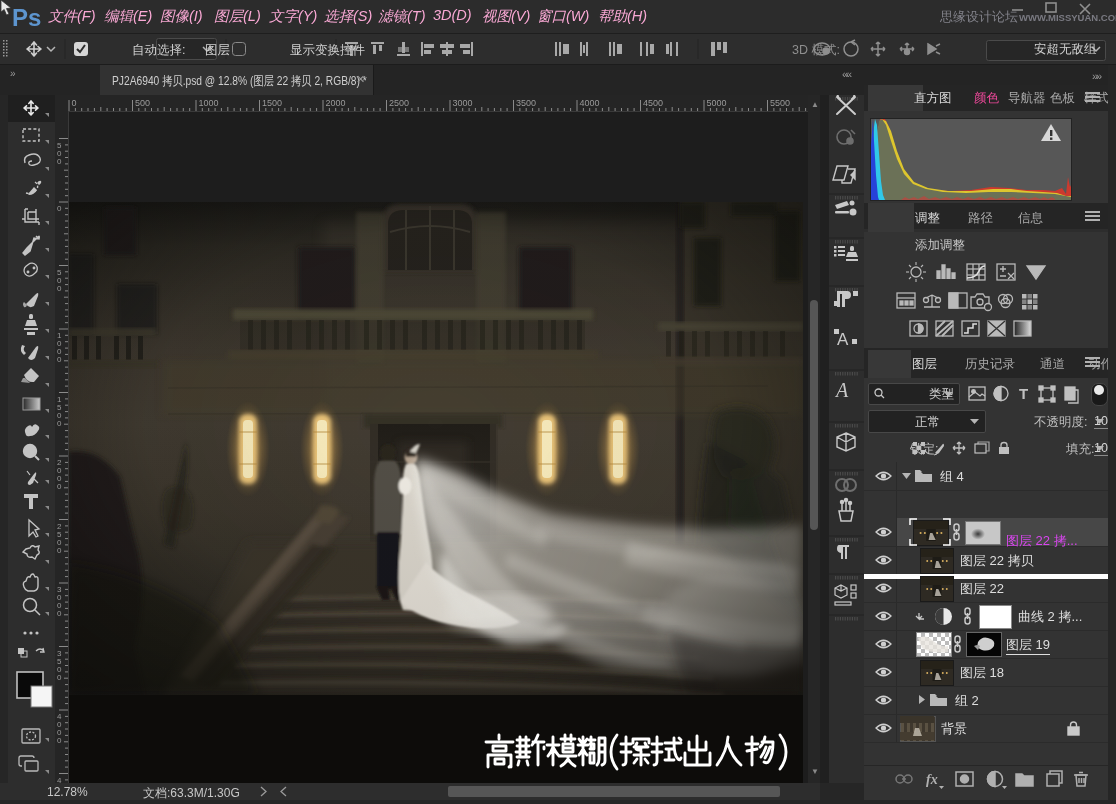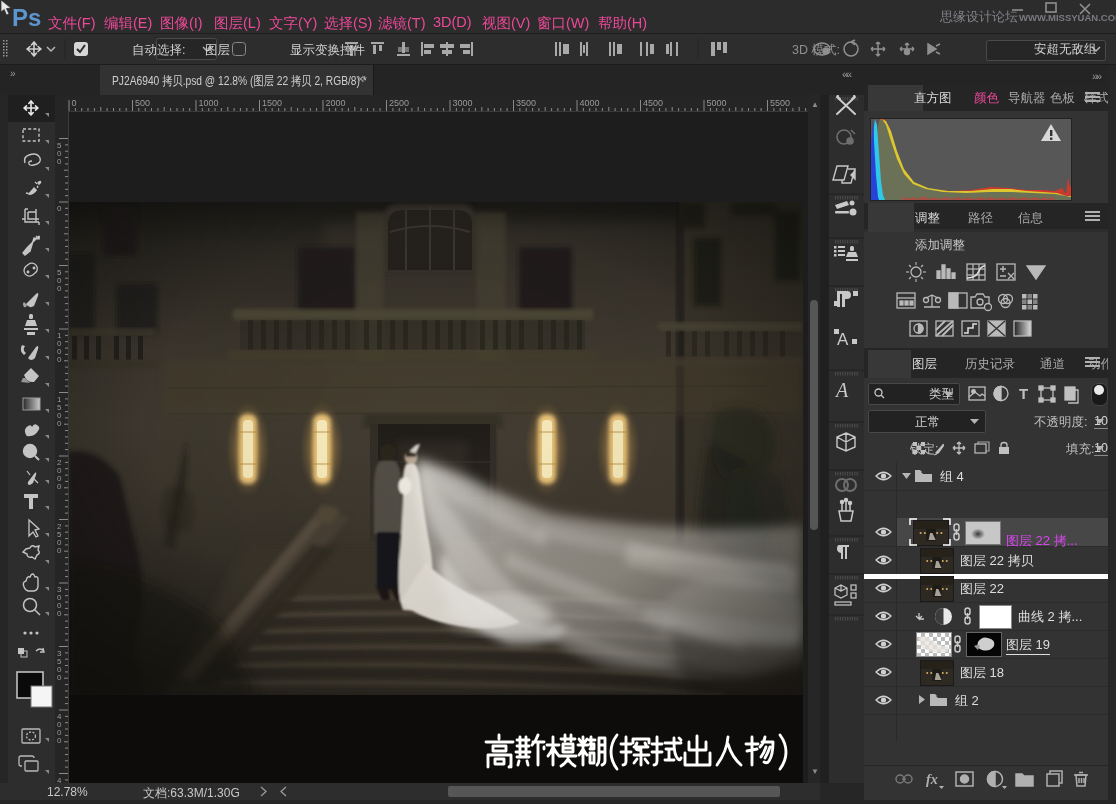--- a/index.html
+++ b/index.html
@@ -1,19 +1,19 @@
 <!DOCTYPE html>
 <html><head><meta charset="utf-8">
 <style>
 html,body{margin:0;padding:0;background:#262626;width:1116px;height:804px;overflow:hidden;}
 body{font-family:"Liberation Sans",sans-serif;position:relative;color:#d6d6d6;}
 .abs{position:absolute;}
 #menubar{left:0;top:0;width:1116px;height:33px;background:#2c2c2c;border-bottom:1px solid #1e1e1e;}
 #menubar .ps{position:absolute;left:12px;top:4px;font-size:24px;font-weight:bold;color:#5d95cf;letter-spacing:0px;}
-.menuitem{position:absolute;top:14px;font-size:14.5px;color:#ec4899;}
+.menuitem{position:absolute;top:7px;font-size:14.5px;color:#f9a8d4;font-style:italic;}
 #optionsbar{left:0;top:34px;width:1116px;height:30px;background:#2d2d2d;border-bottom:1px solid #1c1c1c;}
 #tabbar{left:0;top:65px;width:1116px;height:30px;background:#242424;}
 #doctab{position:absolute;left:100px;top:0px;width:273px;height:30px;background:#323232;border-right:1px solid #1a1a1a;}
 #doctab span.t{position:absolute;left:12px;top:8px;font-size:12.5px;color:#cfcfcf;white-space:nowrap;transform:scaleX(0.82);transform-origin:0 0;}
 #doctab span.x{position:absolute;left:256px;top:8px;font-size:11px;color:#9a9a9a;}
 #toolbar{left:8px;top:95px;width:47px;height:688px;background:#2d2d2d;}
 #leftedge{left:0;top:95px;width:8px;height:709px;background:#262626;}
 #canvas{left:55px;top:95px;width:753px;height:688px;background:#1d1d1d;overflow:hidden;}
 #hruler{left:55px;top:95px;width:753px;height:16px;background:#252525;border-bottom:1px solid #3a3a3a;overflow:hidden;}
 #vruler{left:55px;top:111px;width:13px;height:672px;background:#252525;border-right:1px solid #3a3a3a;overflow:hidden;}
@@ -1390,20 +1390,39 @@
         <circle cx="8.5" cy="6" r="2.6" fill="#cfcfcf"></circle>
       </svg>
       <svg width="6" height="9" style="position:absolute;left:55px;top:9px">
         <path d="M0 0 L6 4.5 L0 9" fill="#b5b5b5"></path>
       </svg>
       <svg width="19" height="14" viewBox="0 0 19 14" style="position:absolute;left:65px;top:7px">
         <path d="M1 3 L7 3 L9 5 L18 5 L18 13 L1 13 Z M1 3 L1 1 L6 1 L8 3" fill="#b9b9b9"></path>
       </svg>
       <span style="position:absolute;left:91px;top:6px;font-size:13px;color:#dedede;white-space:nowrap;">组 2</span>
     </div>
+    <div style="position:absolute;left:0;top:649px;width:244px;height:28px;border-bottom:1px solid #2b2b2b">
+      <svg width="17" height="12" viewBox="0 0 17 12" style="position:absolute;left:11px;top:8px">
+        <path d="M1 6 Q8.5 -1.5 16 6 Q8.5 13.5 1 6 Z" fill="none" stroke="#cfcfcf" stroke-width="1.3"></path>
+        <circle cx="8.5" cy="6" r="2.6" fill="#cfcfcf"></circle>
+      </svg>
+      <div style="position:absolute;left:36px;top:2px;width:34px;height:24px;border:1px solid #555;background:repeating-linear-gradient(90deg,#5a5142 0 3px,#3e372d 3px 6px),#4a4338"></div>
+      <svg width="34" height="24" viewBox="0 0 34 24" style="position:absolute;left:36px;top:2px">
+        <rect width="34" height="7" fill="#3a342a"></rect>
+        <rect y="16" width="34" height="8" fill="#443c30"></rect>
+        <path d="M15 12 L19 12 L22 20 L13 20 Z" fill="#c5beb2" opacity="0.8"></path>
+      </svg>
+      <span style="position:absolute;left:77px;top:6px;font-size:13px;color:#dedede;white-space:nowrap;">背景</span>
+      <svg width="13" height="15" viewBox="0 0 13 15" style="position:absolute;left:203px;top:7px">
+        <g stroke="#c9c9c9" stroke-width="1.4" fill="none">
+          <rect x="1" y="6" width="11" height="8" fill="#c9c9c9"></rect>
+          <path d="M3.5 6 L3.5 4 Q3.5 1 6.5 1 Q9.5 1 9.5 4 L9.5 6"></path>
+        </g>
+      </svg>
+    </div>
 <div style="position:absolute;left:0;top:700px;width:244px;height:1px;background:#262626"></div>
 <svg width="244" height="30" viewBox="0 0 244 30" style="position:absolute;left:0;top:702px">
  <g stroke="#b0b0b0" stroke-width="1.5" fill="none">
   <g opacity="0.55">
           <circle cx="36" cy="12" r="4"></circle>
           <circle cx="44" cy="12" r="4"></circle>
           <line x1="38" y1="12" x2="42" y2="12"></line>
         </g>
   <text x="62" y="17" font-size="14" font-style="italic" font-weight="bold" fill="#b0b0b0" stroke="none" font-family="Liberation Serif">fx</text>
         <path d="M75 19 l5 0 -2.5 3 z" fill="#b0b0b0" stroke="none"></path>

